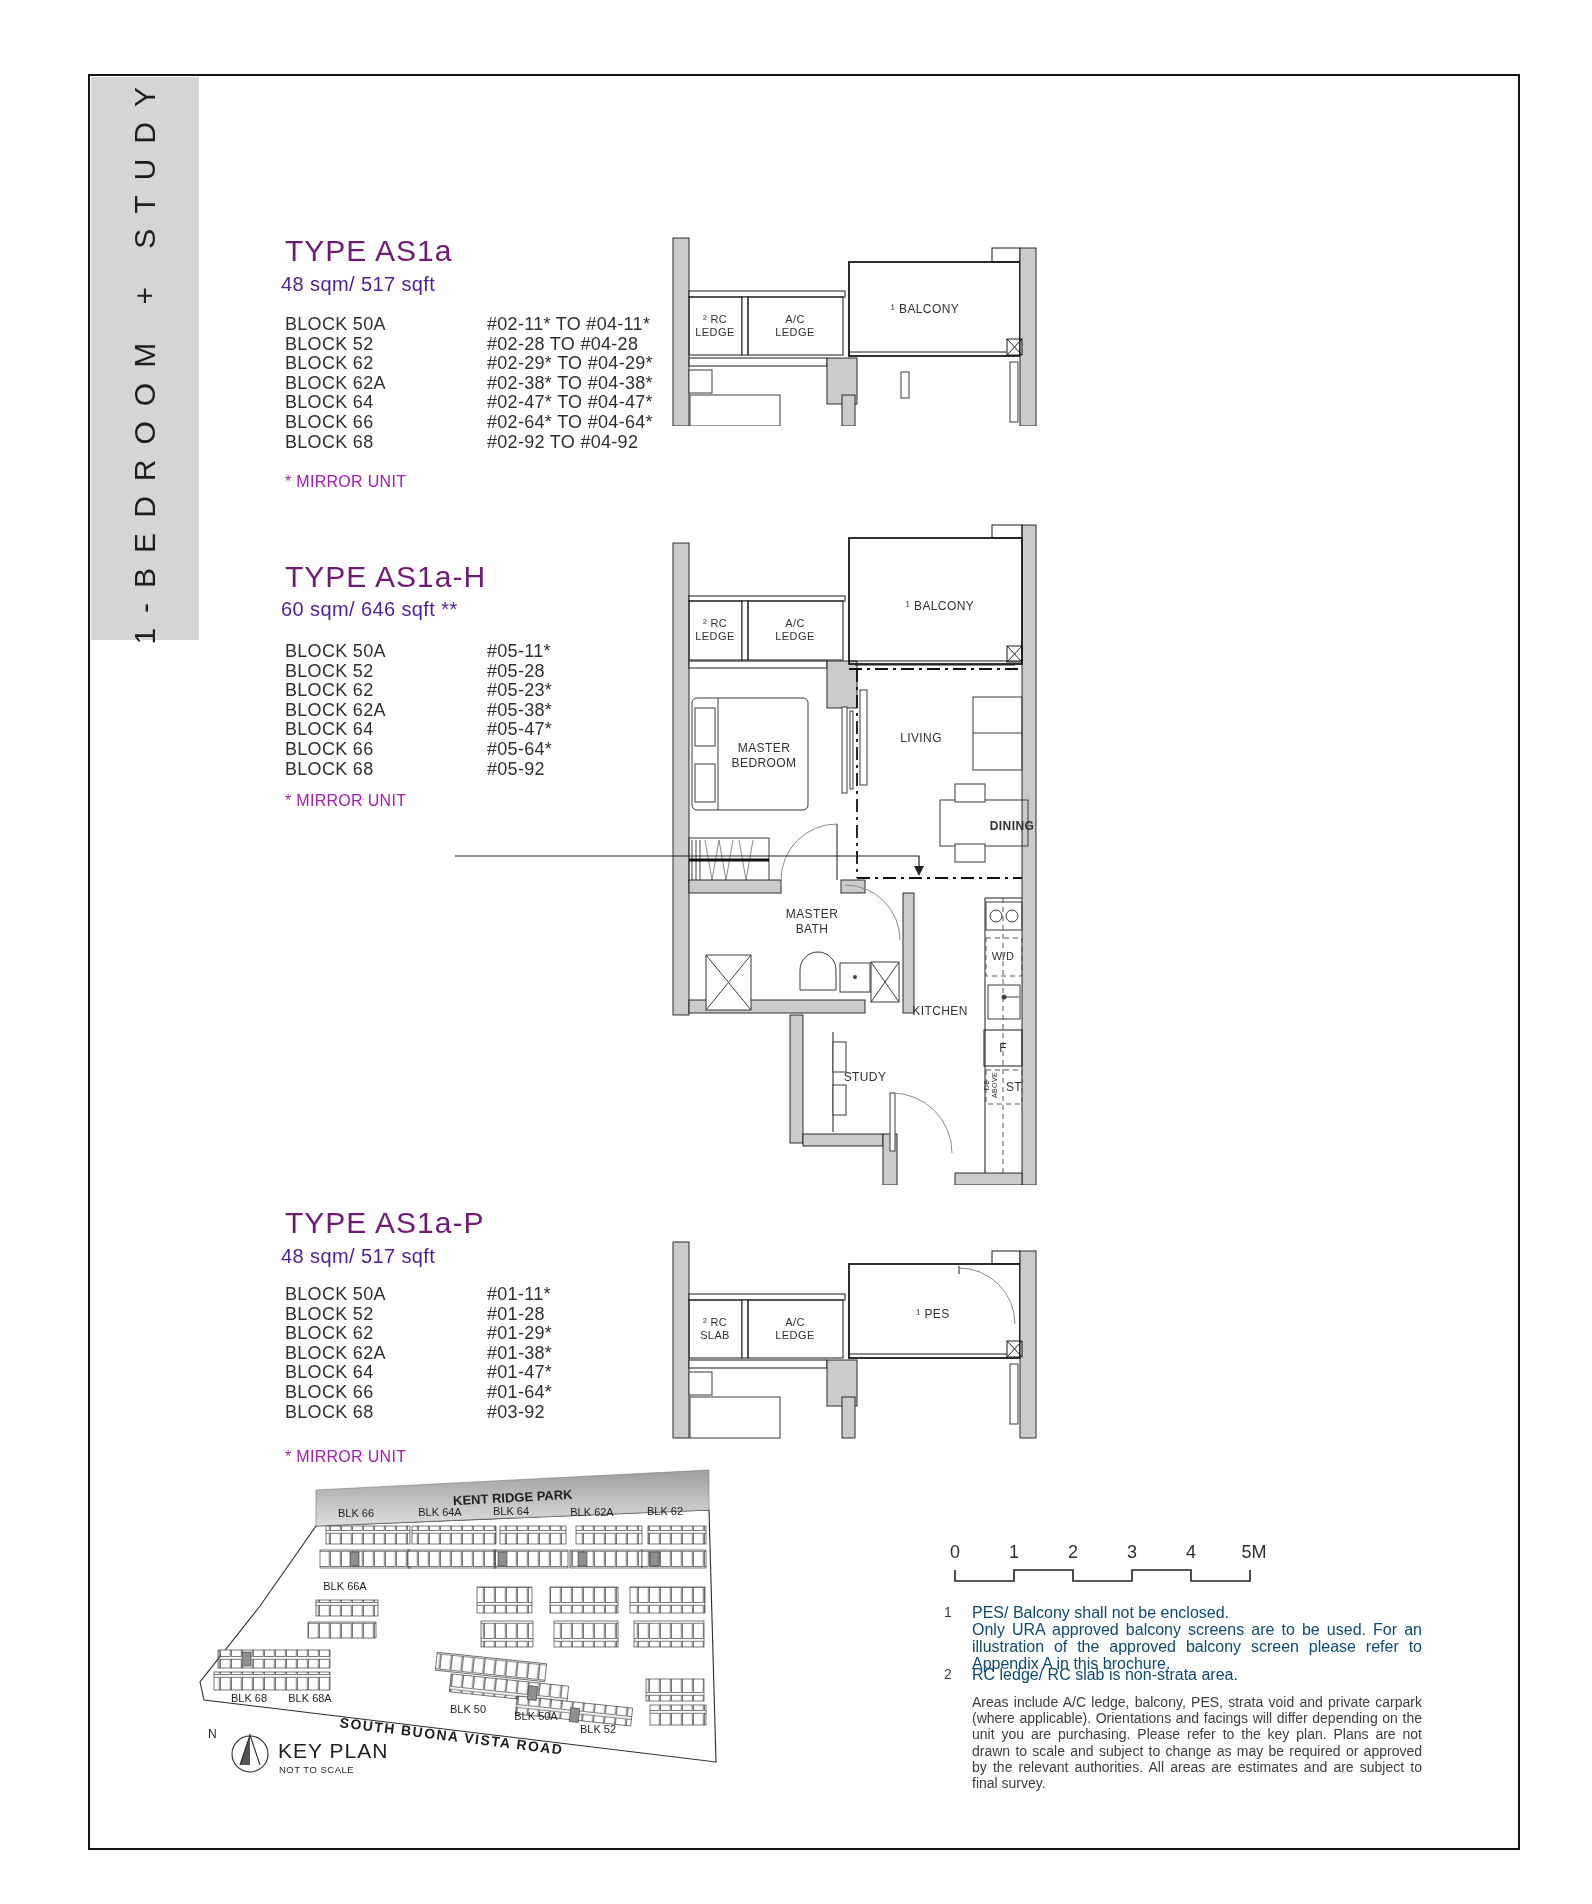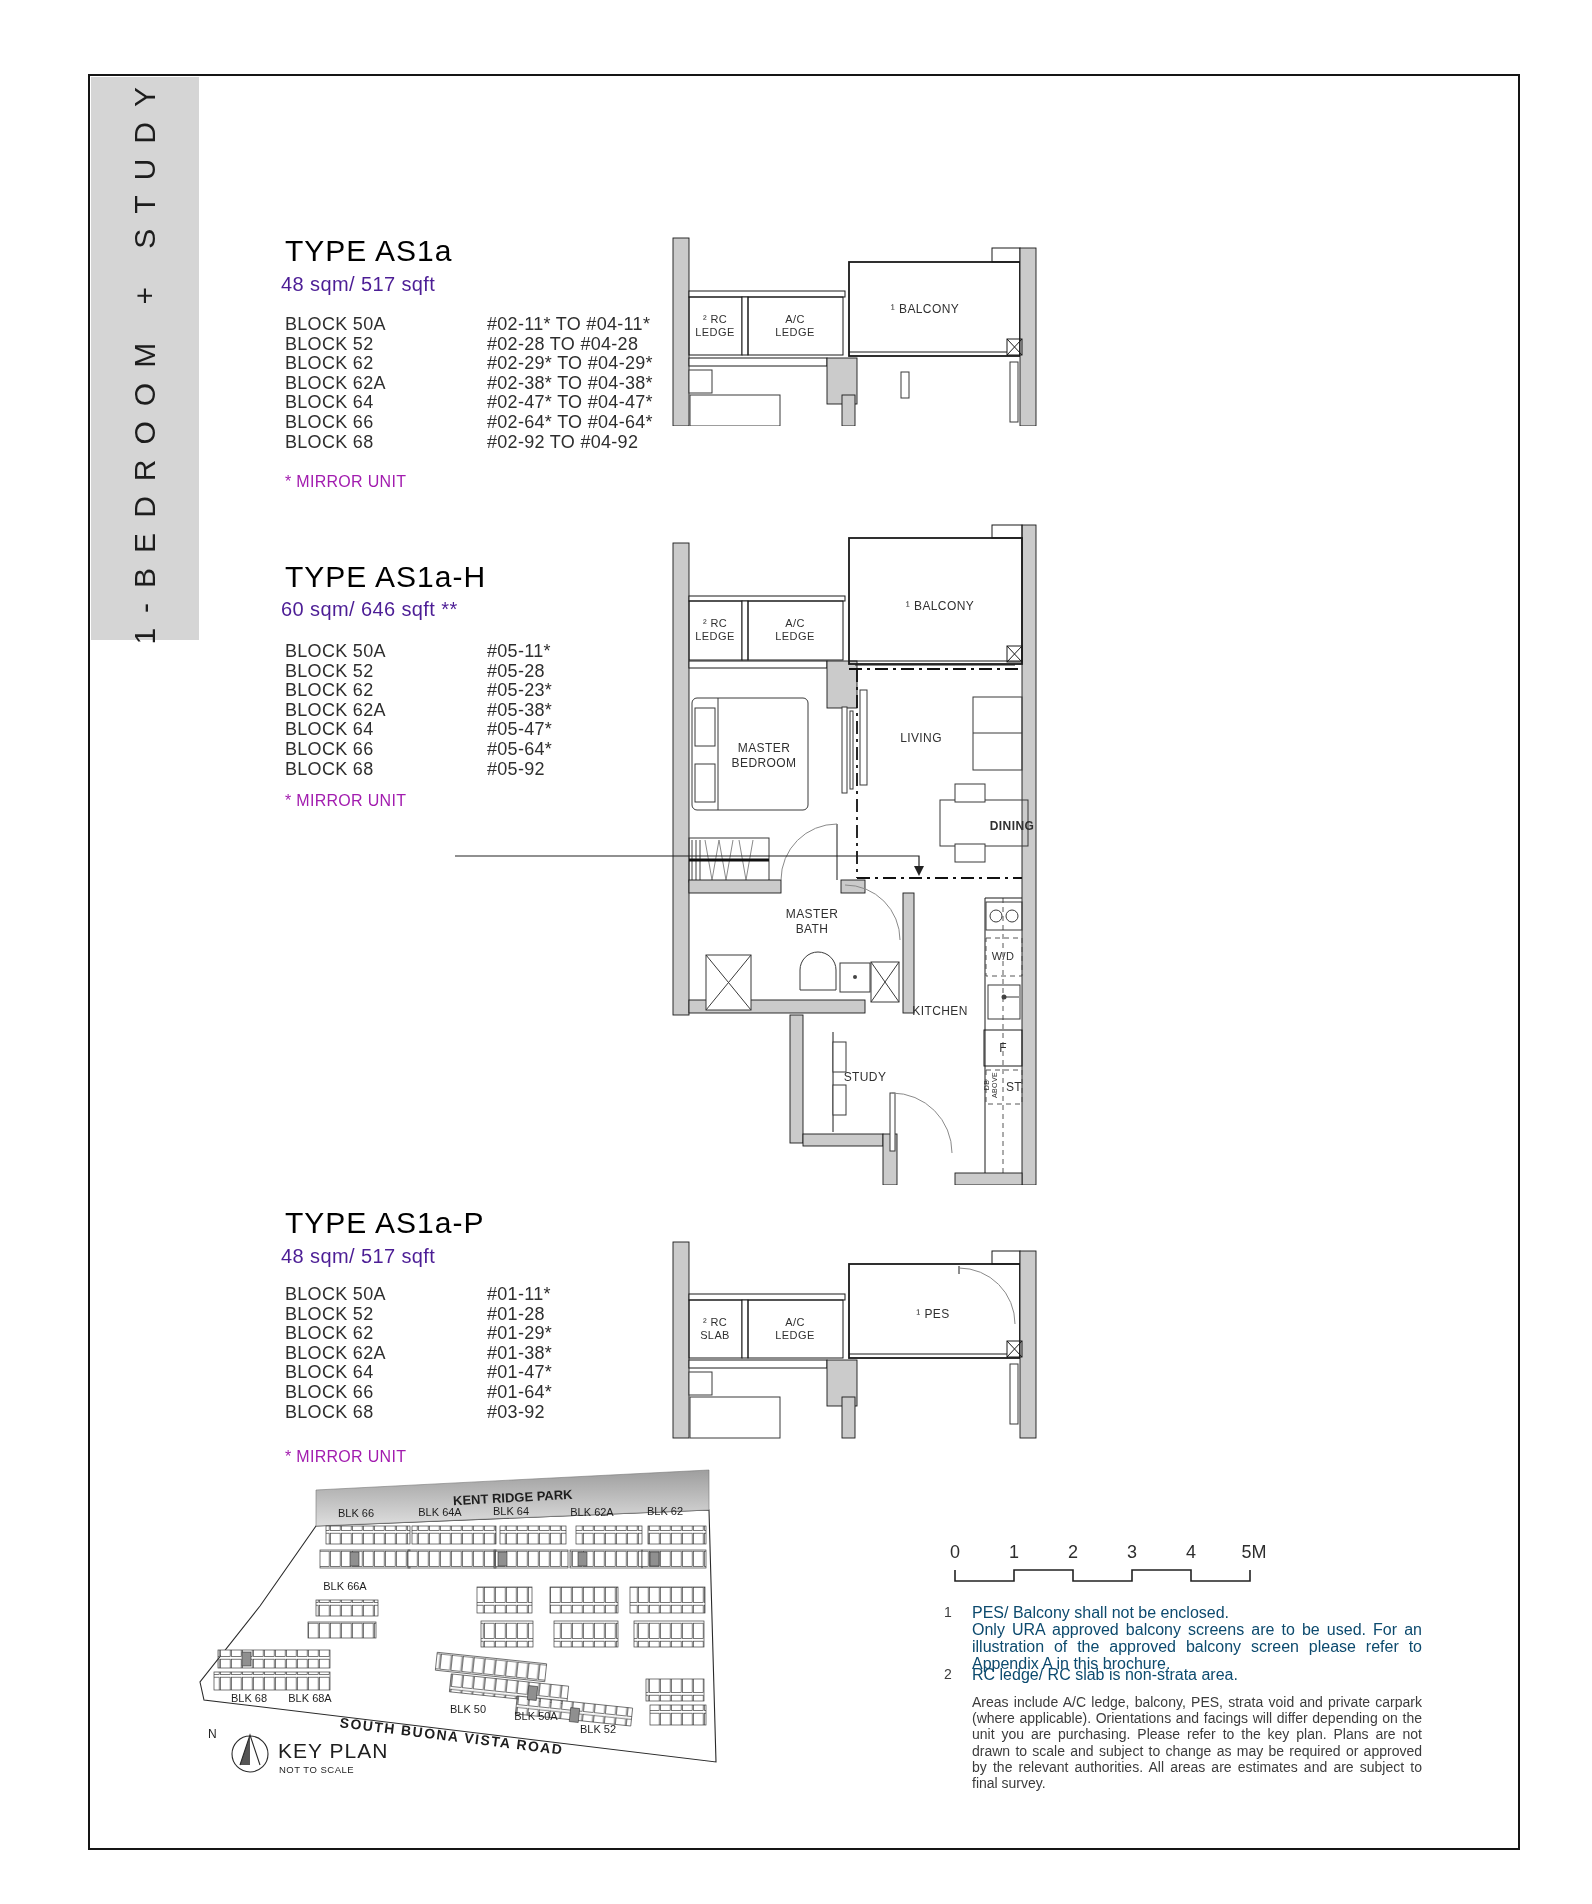--- a/index.html
+++ b/index.html
@@ -4,21 +4,21 @@
 <style>
   html,body{margin:0;padding:0;background:#fff;}
   .page{position:relative;width:1592px;height:1904px;background:#fff;overflow:hidden;
         font-family:"Liberation Sans",sans-serif;color:#333;}
   .abs{position:absolute;}
   .frame{position:absolute;left:88px;top:74px;width:1428px;height:1772px;border:2.5px solid #151515;}
   .sidebar{position:absolute;left:91px;top:77px;width:108px;height:563px;background:#d5d5d5;
            display:flex;align-items:center;justify-content:center;}
   .sidebar-title{writing-mode:vertical-rl;transform:rotate(180deg);font-size:30px;
                  letter-spacing:15px;color:#1d1d1d;white-space:nowrap;}
-  .sec-title{position:absolute;left:285px;font-size:30px;letter-spacing:1px;color:#000000;}
+  .sec-title{position:absolute;left:285px;font-size:30px;letter-spacing:1px;color:#701a75;}
   .sec-area{position:absolute;left:281px;font-size:20px;letter-spacing:0.4px;color:#4c1d95;}
   .bgrid{position:absolute;left:285px;display:grid;grid-template-columns:202px auto;
          font-size:18px;line-height:19.6px;letter-spacing:0.3px;color:#2e2e2e;}
   .snote{position:absolute;left:285px;font-size:16px;letter-spacing:0.3px;color:#a21caf;
          white-space:pre-line;line-height:19.5px;}
   .plabel{position:absolute;transform:translate(-50%,-50%);text-align:center;white-space:pre-line;
           color:#303030;line-height:1.22;font-size:12px;letter-spacing:0.4px;}
   .plabel.small{font-size:11px;}
   .plabel.rot{transform:translate(-50%,-50%) rotate(-90deg);font-size:7px;line-height:1.15;}
   .scale-num{position:absolute;transform:translateX(-50%);font-size:18px;color:#2e2e2e;top:1542px;}

